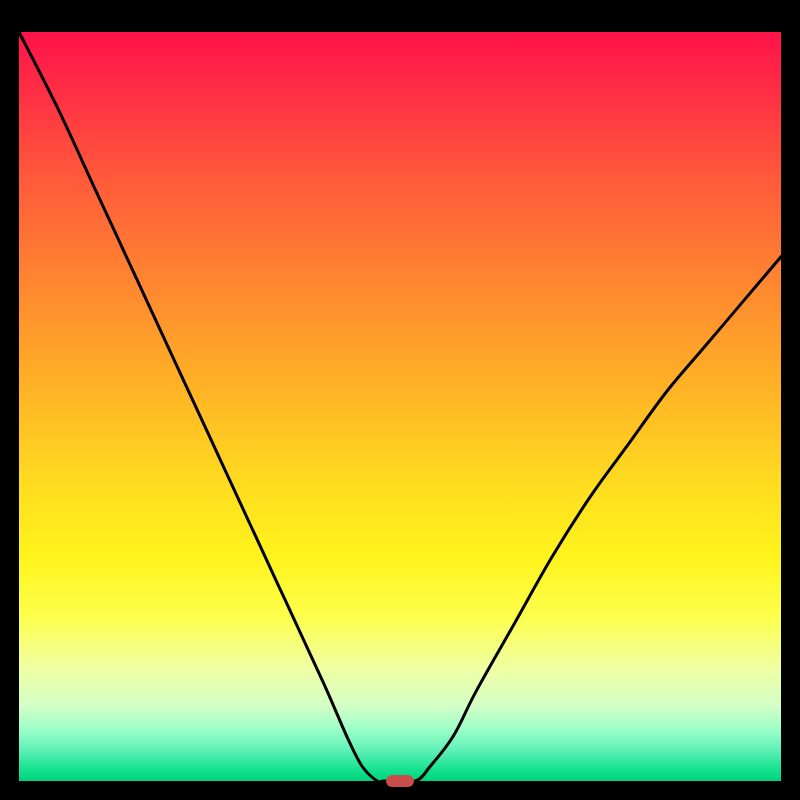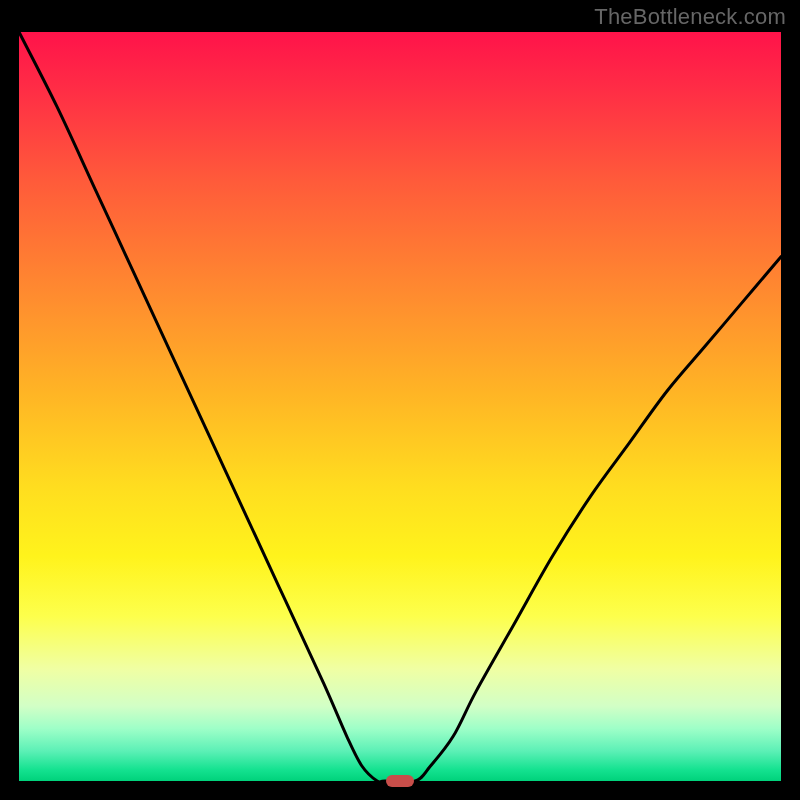--- a/index.html
+++ b/index.html
@@ -68,21 +68,20 @@
     height: 12px;
     background: #c84e4a;
     border-radius: 6px;
     transform: translate(-50%, -50%);
   }
 </style>
 </head>
 <body>
 
 <div class="frame">
-  <div class="watermark">TheBottleneck.com</div>
 
   <div class="plot">
     <div class="gradient-bg"></div>
 
     <svg class="curve" viewBox="0 0 762 749" preserveAspectRatio="none">
       <path id="curve-path" fill="none" stroke="#000" stroke-width="3" stroke-linejoin="round" stroke-linecap="round" d="M 0 0 C 6.3500000000000005 12.483333333333329, 25.4 48.68499999999999, 38.1 74.89999999999998 C 50.800000000000004 101.11499999999997, 63.50000000000001 129.82666666666663, 76.2 157.28999999999996 C 88.9 184.7533333333333, 101.6 212.2166666666666, 114.3 239.67999999999995 C 127 267.1433333333333, 139.70000000000002 294.6066666666667, 152.4 322.07000000000005 C 165.1 349.5333333333334, 177.8 376.99666666666667, 190.5 404.46 C 203.2 431.9233333333333, 215.9 459.38666666666666, 228.6 486.85 C 241.29999999999998 514.3133333333334, 254 541.7766666666666, 266.7 569.24 C 279.4 596.7033333333334, 294.64 629.16, 304.8 651.63 C 314.96000000000004 674.1, 321.30999999999995 690.3283333333333, 327.65999999999997 704.06 C 334.01 717.7916666666666, 337.82000000000005 726.53, 342.90000000000003 734.02 C 347.98 741.51, 354.33 746.5033333333333, 358.14 749 C 361.95 751.4966666666667, 359.40999999999997 749, 365.76 749 C 372.11 749, 388.62 751.4966666666667, 396.24 749 C 403.86 746.5033333333333, 405.13 741.51, 411.48 734.02 C 417.83000000000004 726.53, 426.71999999999997 716.5433333333333, 434.34 704.06 C 441.96 691.5766666666666, 447.03999999999996 677.845, 457.2 659.12 C 467.36 640.395, 482.6 614.1800000000001, 495.3 591.71 C 508 569.24, 520.6999999999999 545.5216666666666, 533.4 524.3 C 546.1 503.07833333333326, 558.8 483.105, 571.5 464.38 C 584.2 445.655, 596.9000000000001 429.4266666666667, 609.6 411.95 C 622.3 394.4733333333333, 634.9999999999999 375.74833333333333, 647.6999999999999 359.52 C 660.4 343.29166666666663, 673.1 329.56000000000006, 685.8000000000001 314.58000000000004 C 698.5000000000001 299.6, 711.2 284.62, 723.9 269.64 C 736.5999999999999 254.66, 755.65 232.19000000000003, 762 224.70000000000005"></path>
     </svg>
 
     <div class="minimum-marker" id="min-marker" style="left: 381px; top: 749px; background: rgb(200, 78, 74);"></div>
   </div>

